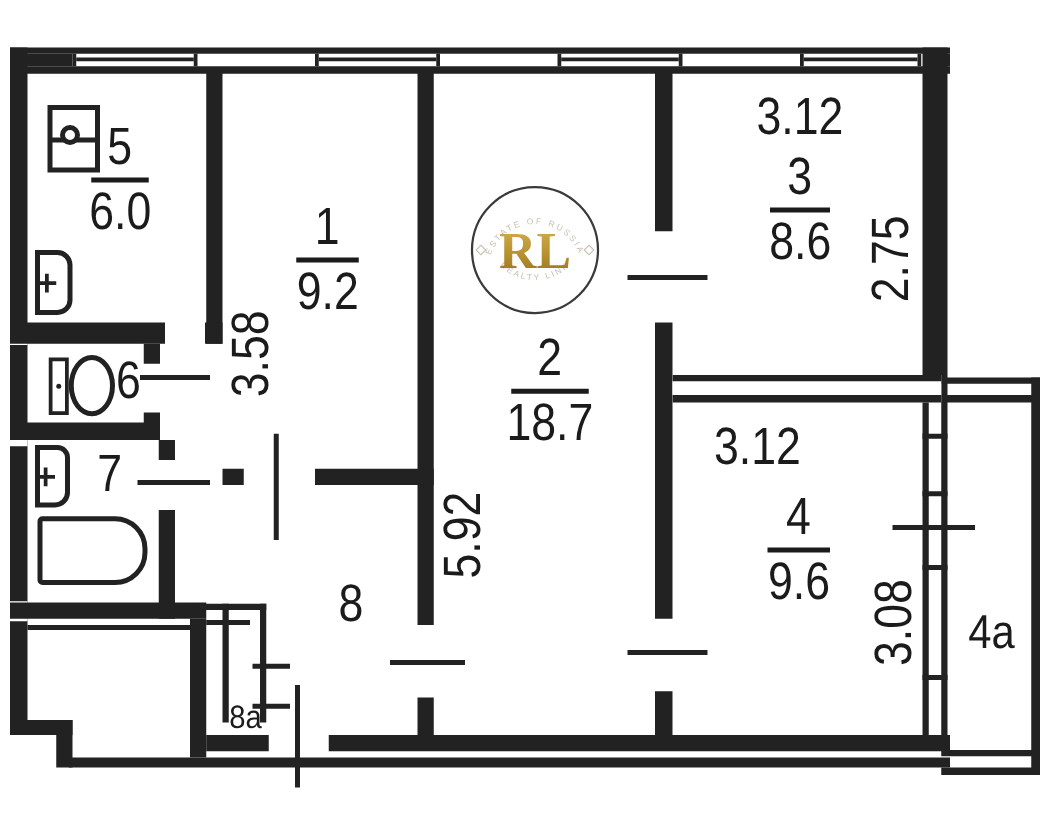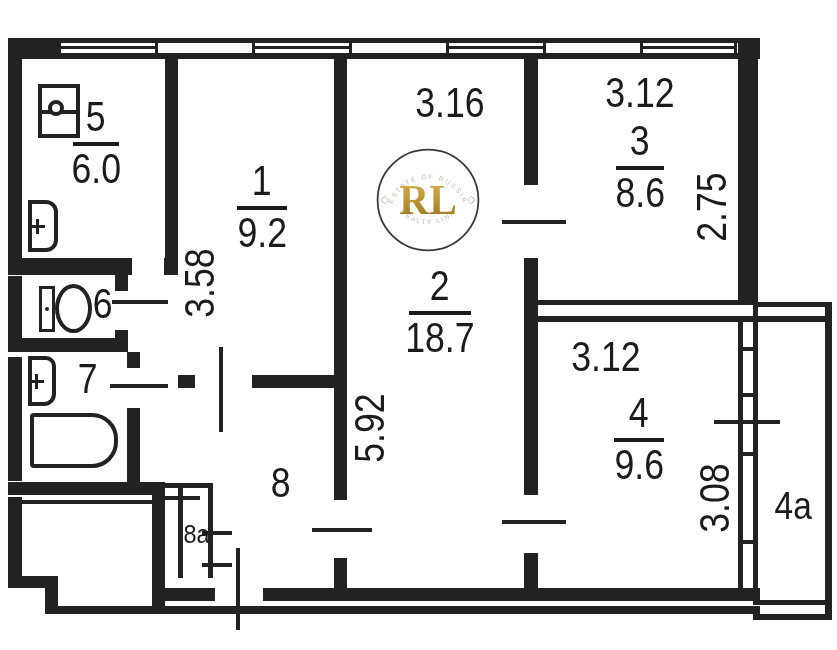--- a/index.html
+++ b/index.html
@@ -169,30 +169,27 @@
 
   <div class="stack" style="left:83px;top:283px;width:40px">
     <div class="num">6</div>
   </div>
   <div class="stack" style="left:68px;top:358px;width:40px">
     <div class="num">7</div>
   </div>
   <div class="stack" style="left:261px;top:462px;width:40px">
     <div class="num">8</div>
   </div>
-  <div class="stack" style="left:178px;top:519px;width:36px">
+  <div class="stack" style="left:178px;top:558px;width:36px">
     <div class="small">8a</div>
   </div>
   <div class="stack" style="left:768px;top:485px;width:50px">
     <div class="mid">4a</div>
   </div>
 
-  <div class="dim" style="left:375px;top:78px">
-    <span class="dimtxt">3.16</span>
-    </div>
   <div class="dim" style="left:565px;top:68px">
     <span class="dimtxt">3.12</span>
     </div>
   <div class="dim" style="left:531px;top:332px">
     <span class="dimtxt">3.12</span>
     </div>
 
   <div class="dim vert" style="left:125px;top:258px">
     <span class="dimtxt">3.58</span>
     </div>

